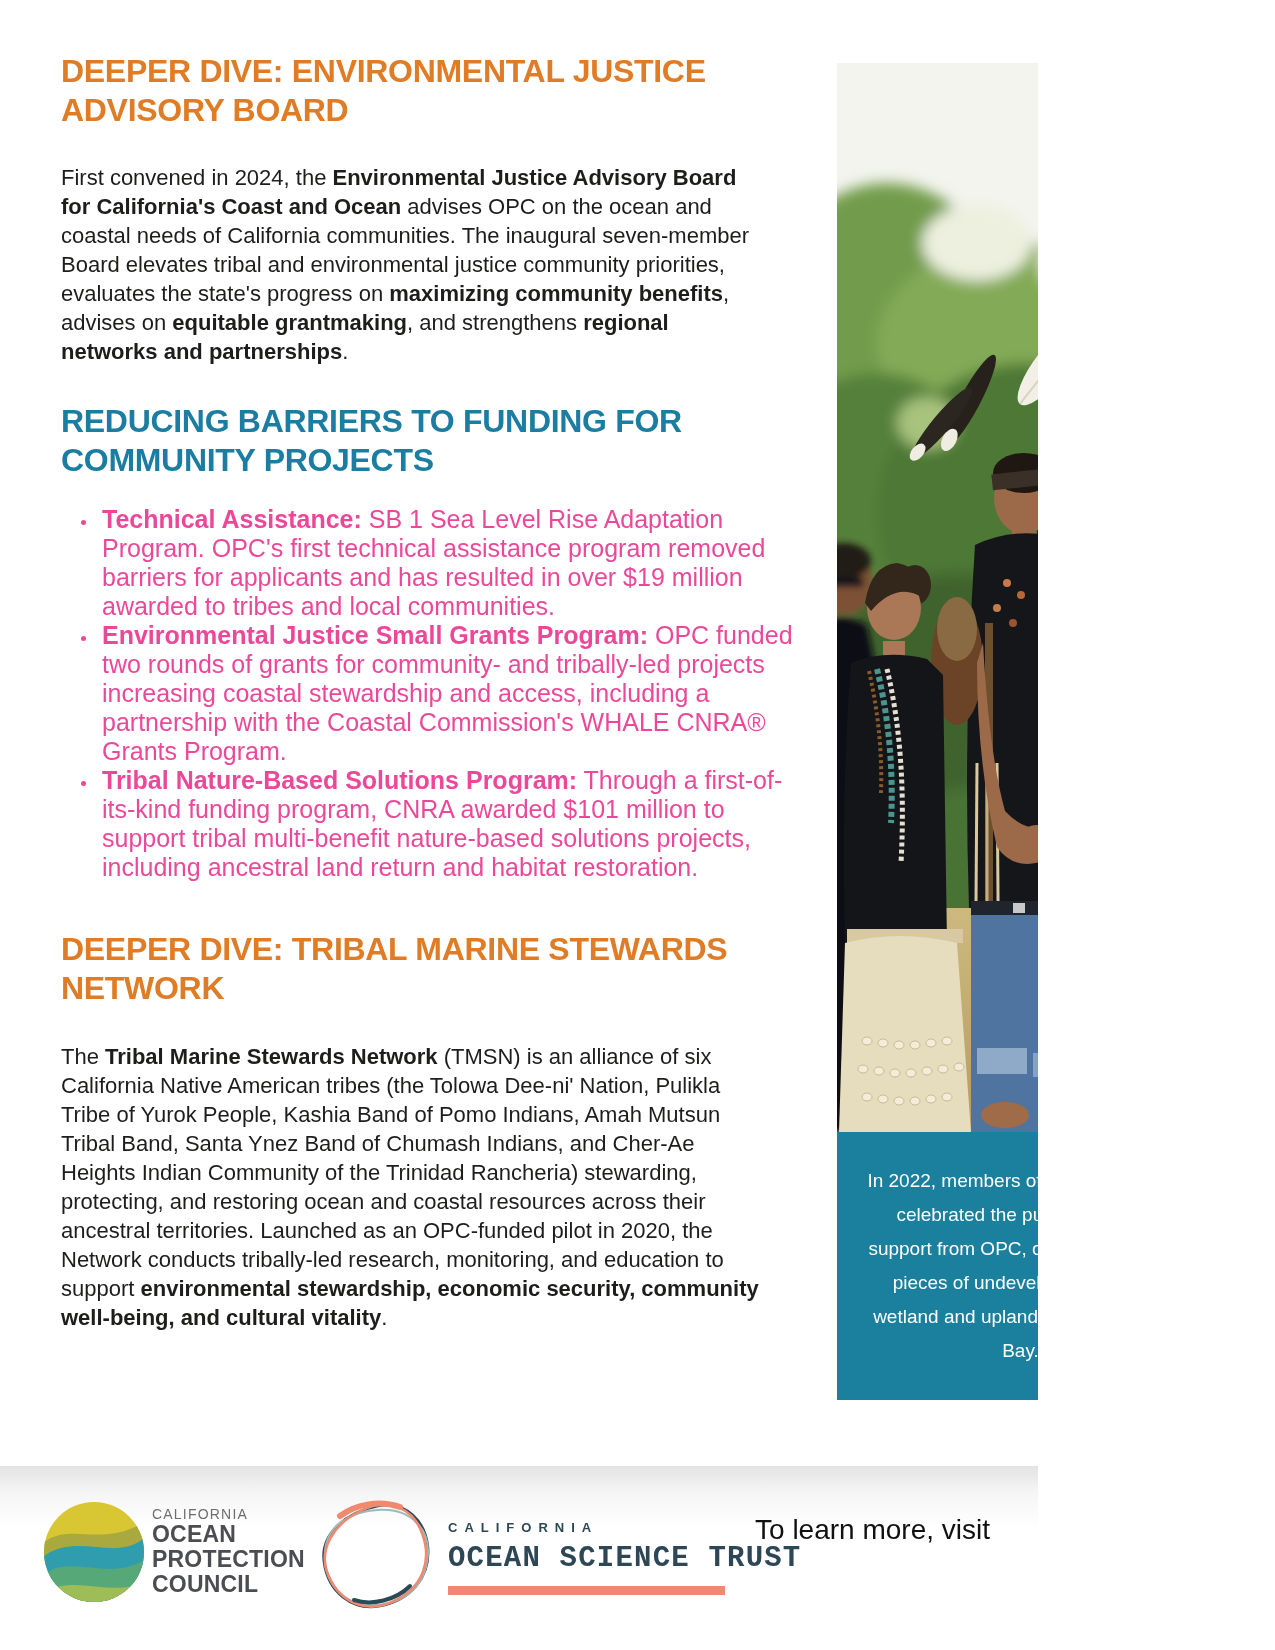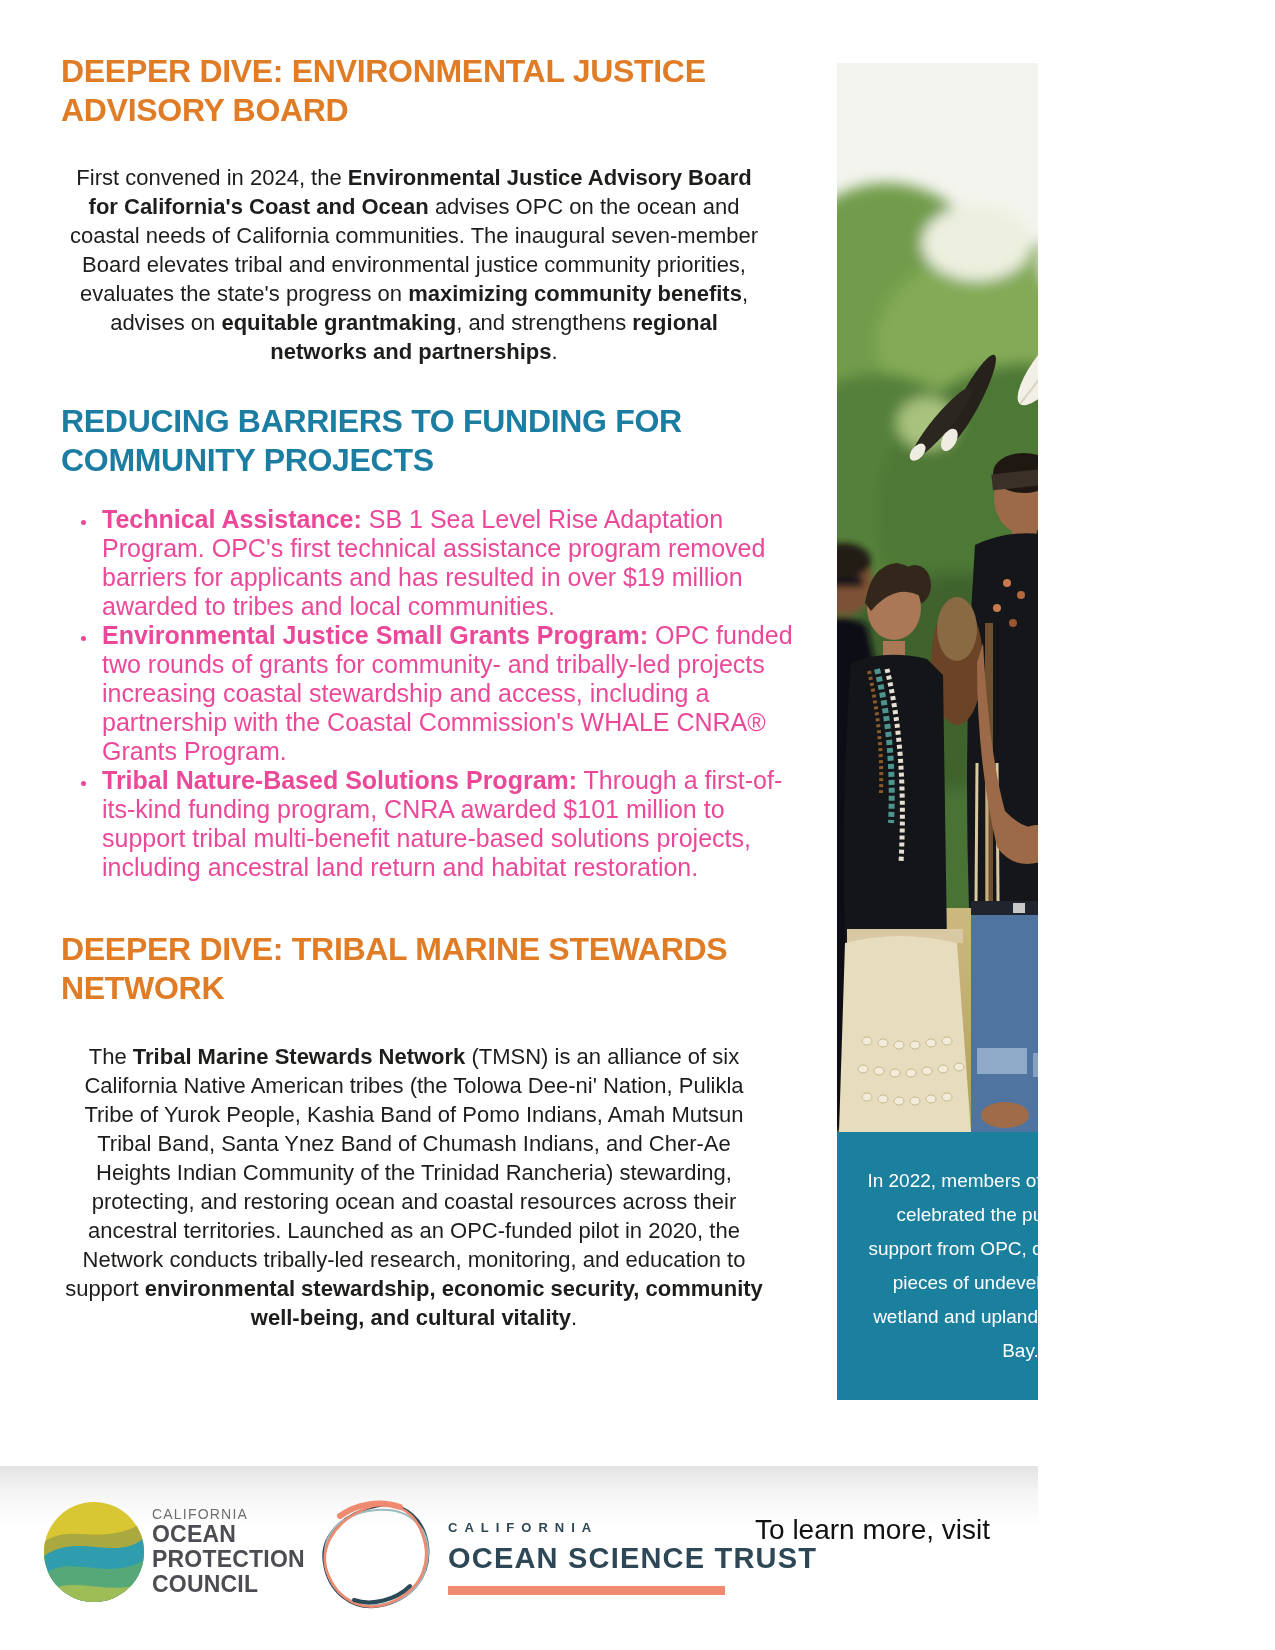--- a/index.html
+++ b/index.html
@@ -3,21 +3,21 @@
 <meta charset="utf-8">
 <style>
   html,body{margin:0;padding:0;background:#ffffff;}
   .page{position:relative;width:1038px;height:1650px;background:#ffffff;overflow:hidden;
         font-family:"Liberation Sans",sans-serif;color:#1d1d1b;}
   .heading{position:absolute;left:61px;width:712px;margin:0;font-weight:700;
            font-size:32px;line-height:39px;letter-spacing:-0.3px;}
   .heading.orange{color:#E07C26;}
   .heading.teal{color:#1B7DA1;}
   .bodytext{position:absolute;left:61px;width:706px;margin:0;
-            font-size:22px;line-height:29px;color:#1d1d1b;text-align:center;}
+            font-size:22px;line-height:29px;color:#1d1d1b;}
   .bodytext b, .bullet-list b{font-weight:700;}
   .bullet-list{position:absolute;left:54px;width:712px;margin:0;padding:0 0 0 44px;
                font-size:25px;line-height:29px;color:#ec4899;}
   .bullet-list li{margin:0;padding-left:4px;}
   .bullet-list li::marker{font-size:17px;}
   .photo{position:absolute;left:837px;top:63px;width:367px;height:1069px;overflow:hidden;}
   .photo svg{display:block;width:100%;height:100%;}
   .caption-box{position:absolute;left:837px;top:1132px;width:367px;height:268px;
                background:#1B7F9E;color:#ffffff;box-sizing:border-box;padding:22px 26px;
                display:flex;align-items:center;justify-content:center;text-align:center;
@@ -25,21 +25,21 @@
   .footer-band{position:absolute;left:0;top:1466px;width:1275px;height:184px;
                background:linear-gradient(to bottom,#e3e3e3 0px,#f5f5f5 26px,#ffffff 62px);}
   .opc-logo{position:absolute;left:44px;top:1502px;width:100px;height:100px;}
   .opc-text{position:absolute;left:152px;top:1506px;}
   .opc-eyebrow{font-size:14px;color:#6d6e71;letter-spacing:1.2px;font-weight:400;}
   .opc-line{font-size:23px;font-weight:700;color:#4c4d52;line-height:25px;letter-spacing:0.2px;}
   .ost-logo{position:absolute;left:314px;top:1494px;width:124px;height:122px;}
   .ost-text{position:absolute;left:448px;top:1520px;}
   .ost-eyebrow{font-size:13px;font-weight:700;color:#2e4756;letter-spacing:7px;}
   .ost-name{font-size:29px;font-weight:700;color:#2e4756;letter-spacing:1.2px;
-            margin-top:7px;white-space:nowrap;}
+            margin-top:7px;white-space:nowrap;font-family:Liberation Mono, monospace;}
   .ost-bar{width:277px;height:9px;background:#EF8A70;margin-top:11px;}
   .learn{position:absolute;right:48px;top:1510px;text-align:right;}
   .learn-line{font-size:28px;color:#111111;line-height:40px;}
   .learn-link{font-size:30px;font-weight:700;color:#1B7DA1;line-height:42px;text-decoration:none;display:block;}
 </style>
 </head>
 <body>
 
 <div class="page">
 

